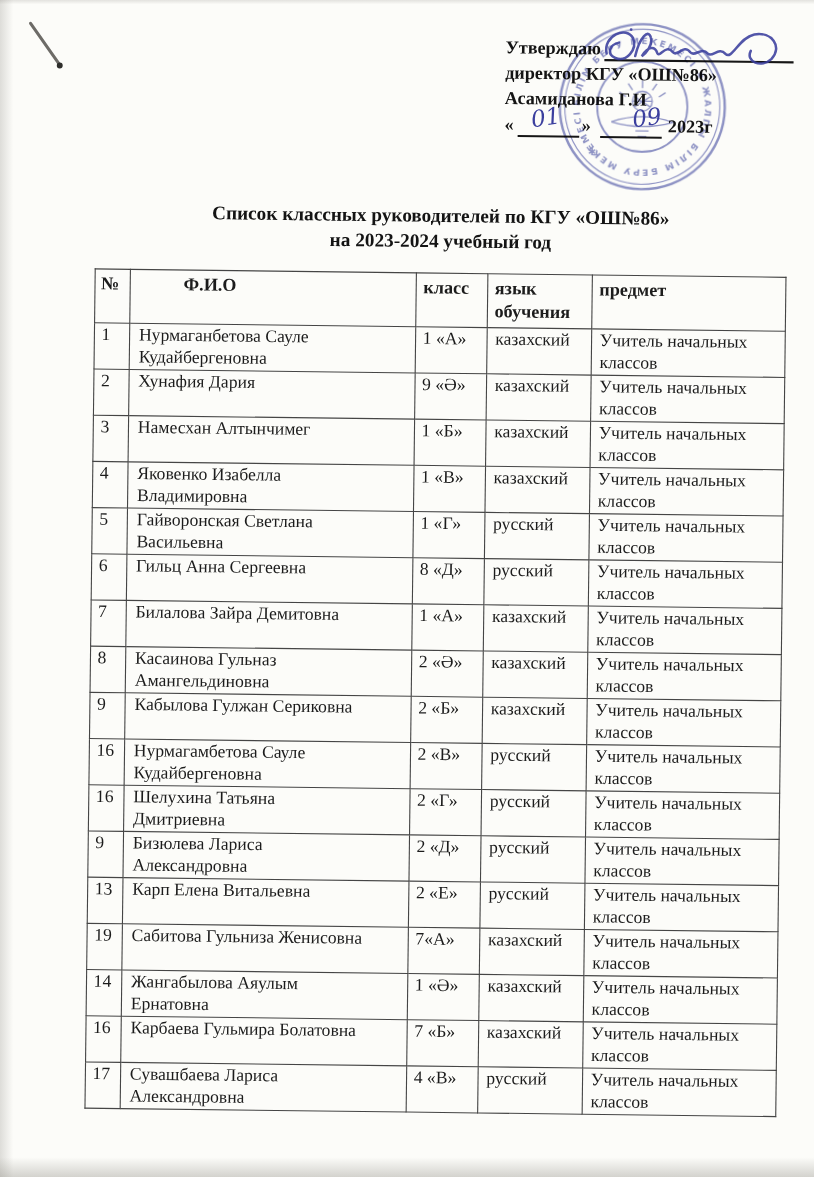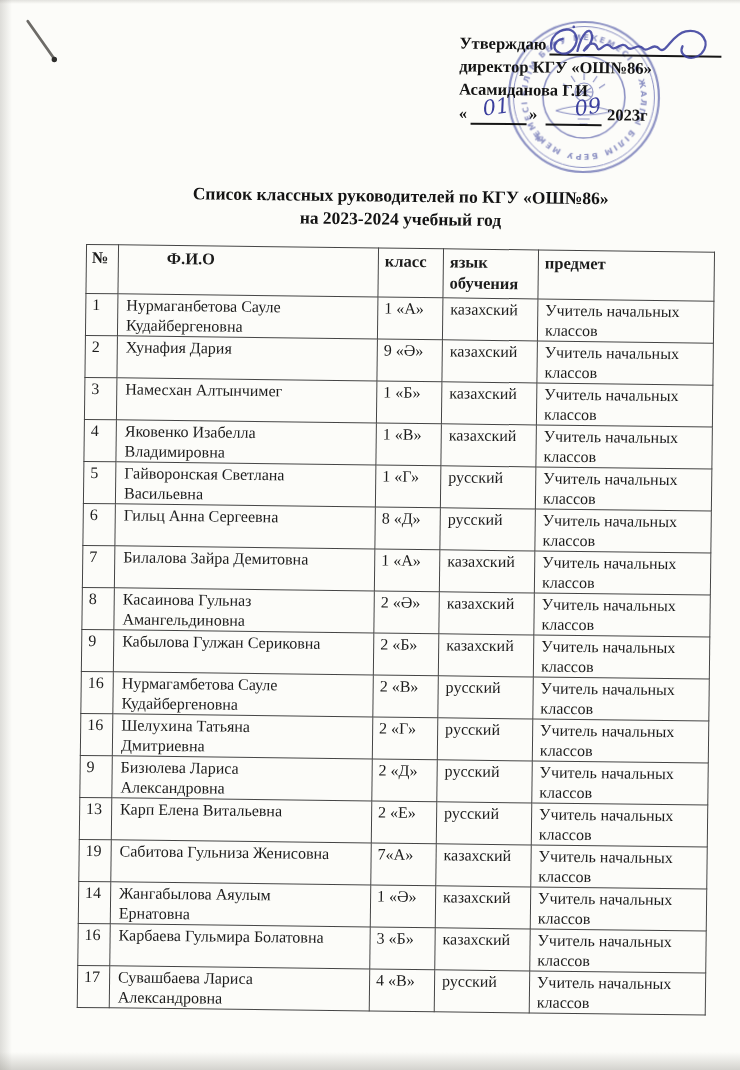--- a/index.html
+++ b/index.html
@@ -290,21 +290,21 @@
 Ернатовна</td>
           <td class="c-class">1 «Ә»</td>
           <td class="c-lang">казахский</td>
           <td class="c-subj">Учитель начальных
 классов</td>
         </tr>
 
         <tr>
           <td class="c-num">16</td>
           <td class="c-name">Карбаева Гульмира Болатовна</td>
-          <td class="c-class">3 «Б»</td>
+          <td class="c-class">7 «Б»</td>
           <td class="c-lang">казахский</td>
           <td class="c-subj">Учитель начальных
 классов</td>
         </tr>
 
         <tr>
           <td class="c-num">17</td>
           <td class="c-name">Сувашбаева Лариса
 Александровна</td>
           <td class="c-class">4 «В»</td>

